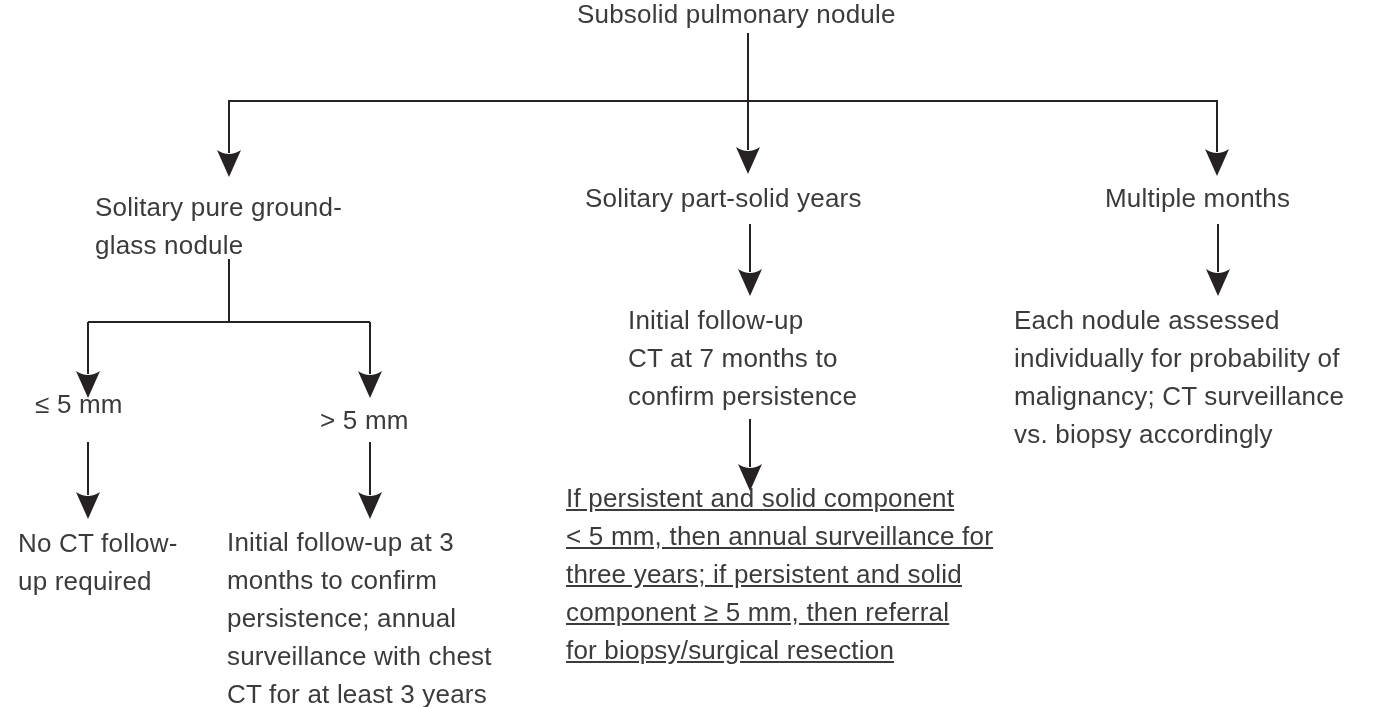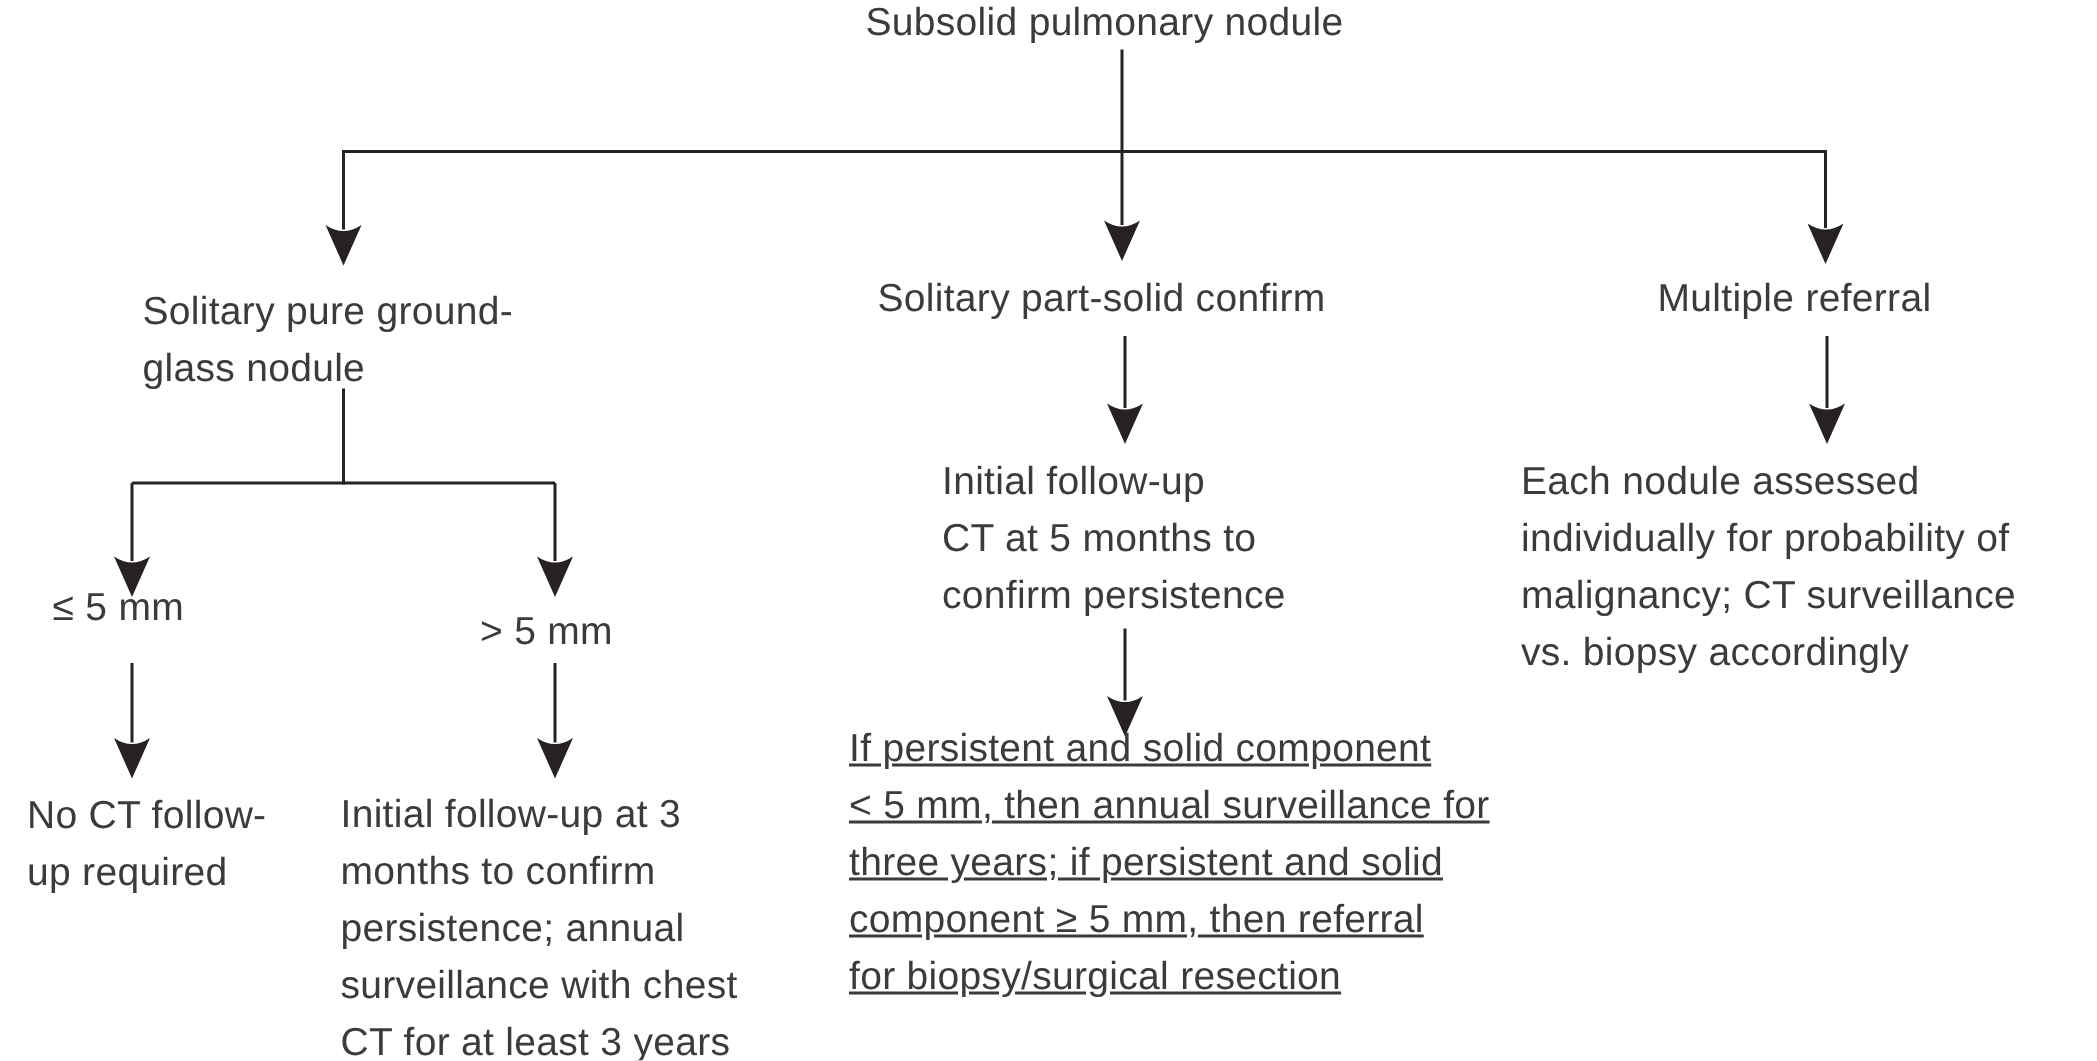--- a/index.html
+++ b/index.html
@@ -95,32 +95,32 @@
 
   <div class="node" style="left:2px; top:524px;margin-left:16px;">No CT follow-
 up required</div>
 
   <div class="node" style="left:227px; top:523px;">Initial follow-up at 3
 months to confirm
 persistence; annual
 surveillance with chest
 CT for at least 3 years</div>
 
-  <div class="node" style="left:585px; top:179px;">Solitary part-solid confirm</div>
+  <div class="node" style="left:585px; top:179px;">Solitary part-solid years</div>
 
   <div class="node" style="left:628px; top:301px;">Initial follow-up
-CT at 5 months to
+CT at 7 months to
 confirm persistence</div>
 
   <div class="node" style="left:566px; top:479px;text-decoration:underline;">If persistent and solid component
 &lt; 5 mm, then annual surveillance for
 three years; if persistent and solid
 component ≥ 5 mm, then referral
 for biopsy/surgical resection</div>
 
-  <div class="node" style="left:1105px; top:179px;">Multiple referral</div>
+  <div class="node" style="left:1105px; top:179px;">Multiple months</div>
 
   <div class="node" style="left:1014px; top:301px;">Each nodule assessed
 individually for probability of
 malignancy; CT surveillance
 vs. biopsy accordingly</div>
 
 </div>
 
 </body></html>

